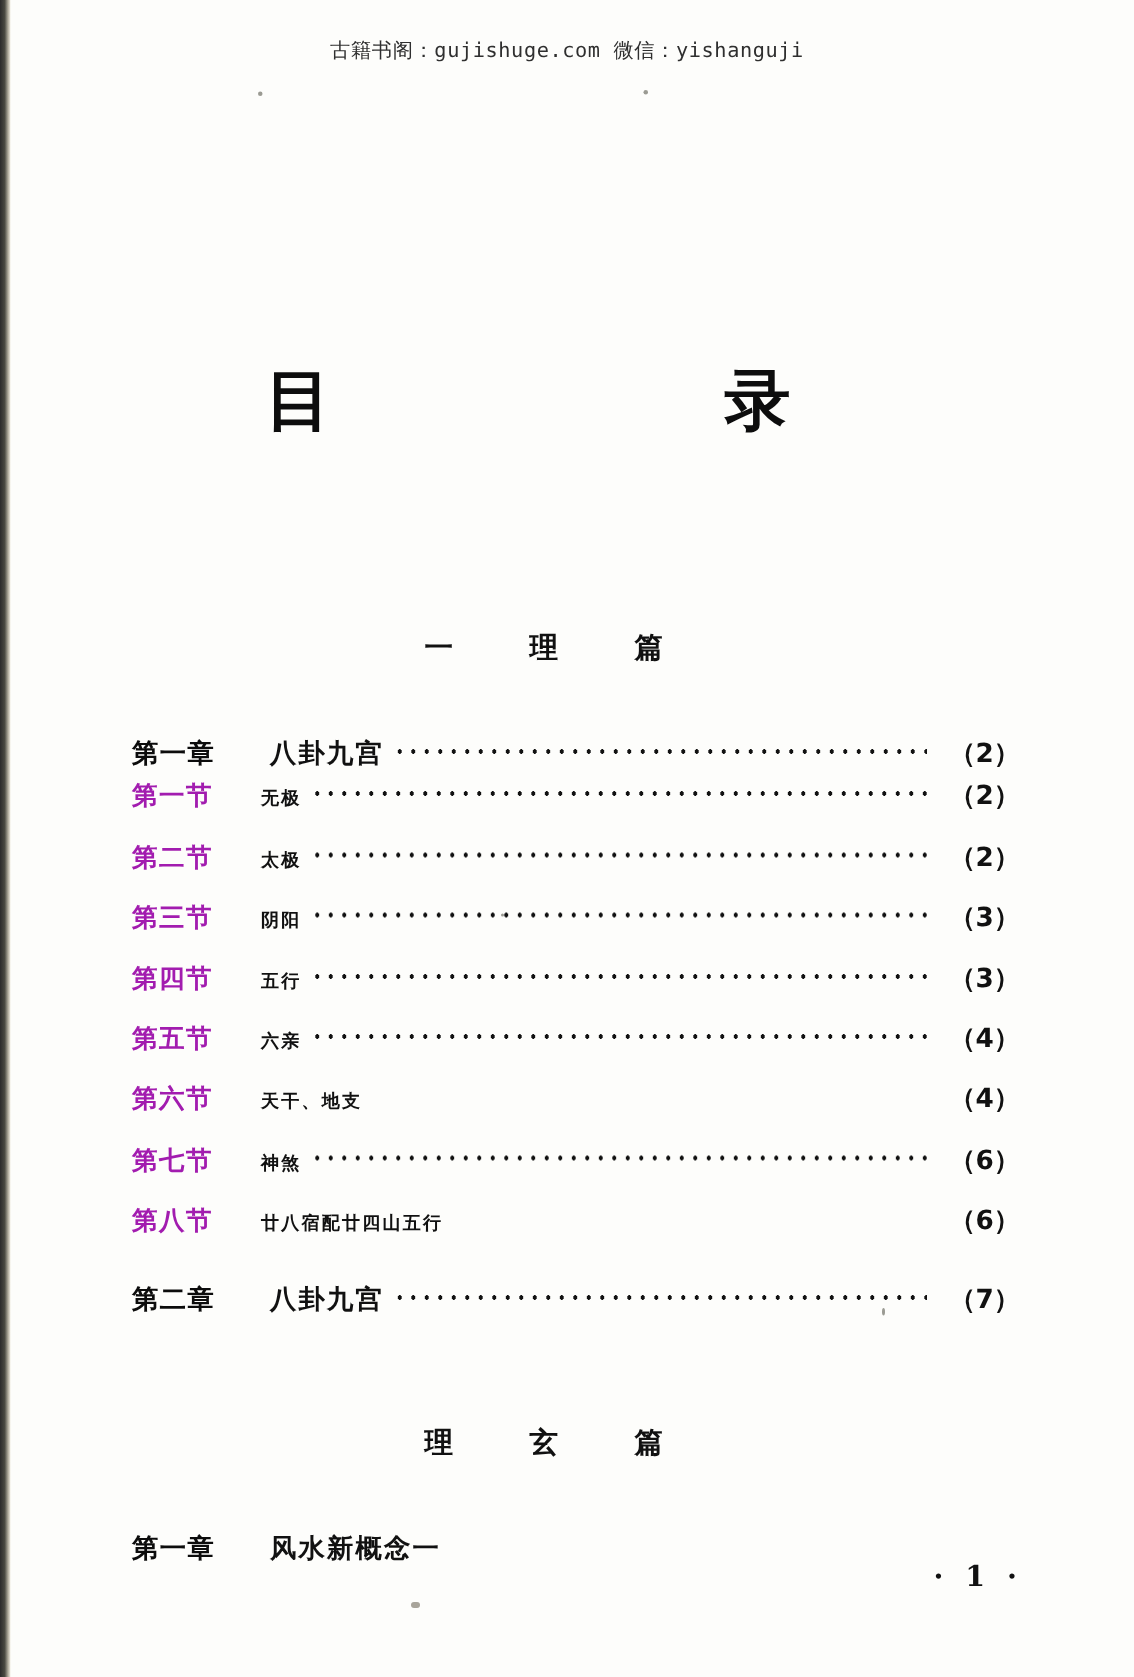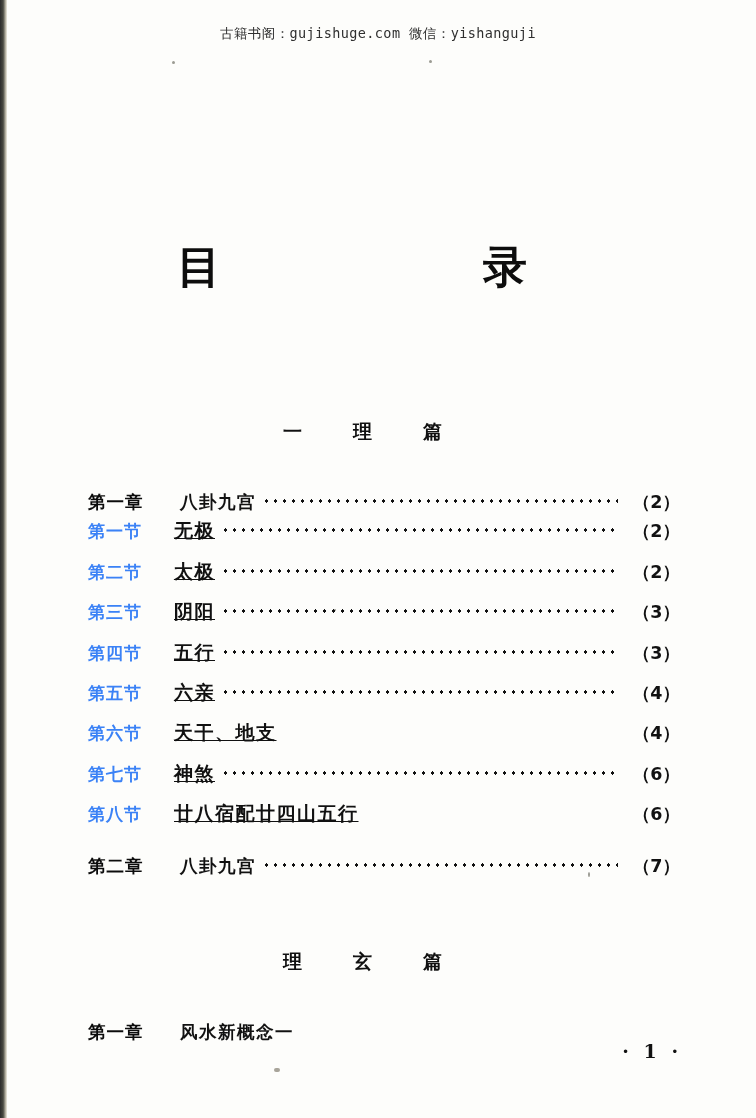--- a/index.html
+++ b/index.html
@@ -89,44 +89,43 @@
     font-size: 17.5px;
     letter-spacing: 1px;
     white-space: nowrap;
     color: #0c0c0c;
   }
   .sect {
     font-weight: bold;
     font-size: 17px;
     letter-spacing: 1px;
     white-space: nowrap;
-    color: #3b82f6;
+    color: #a21caf;
   }
   .lbl-chap {
     width: 92px;
     flex: 0 0 92px;
     margin-top: 12px;
   }
   .lbl-sect {
     width: 86px;
     flex: 0 0 86px;
   }
   .txt {
     white-space: nowrap;
   }
   .txt-chap {
     font-weight: bold;
     font-size: 17.5px;
     letter-spacing: 1.5px;
   }
   .txt-sect {
     font-weight: bold;
-    font-size: 19px;
+    font-size: 12px;
     letter-spacing: 1.5px;
-    text-decoration: underline;
   }
   .leader {
     flex: 1 1 auto;
     margin: 0 6px 0 6px;
     position: relative;
     top: -4px;
     height: 6px;
     background-image: radial-gradient(circle, #111 1.5px, rgba(0,0,0,0) 1.6px);
     background-size: 9px 6px;
     background-repeat: repeat-x;

